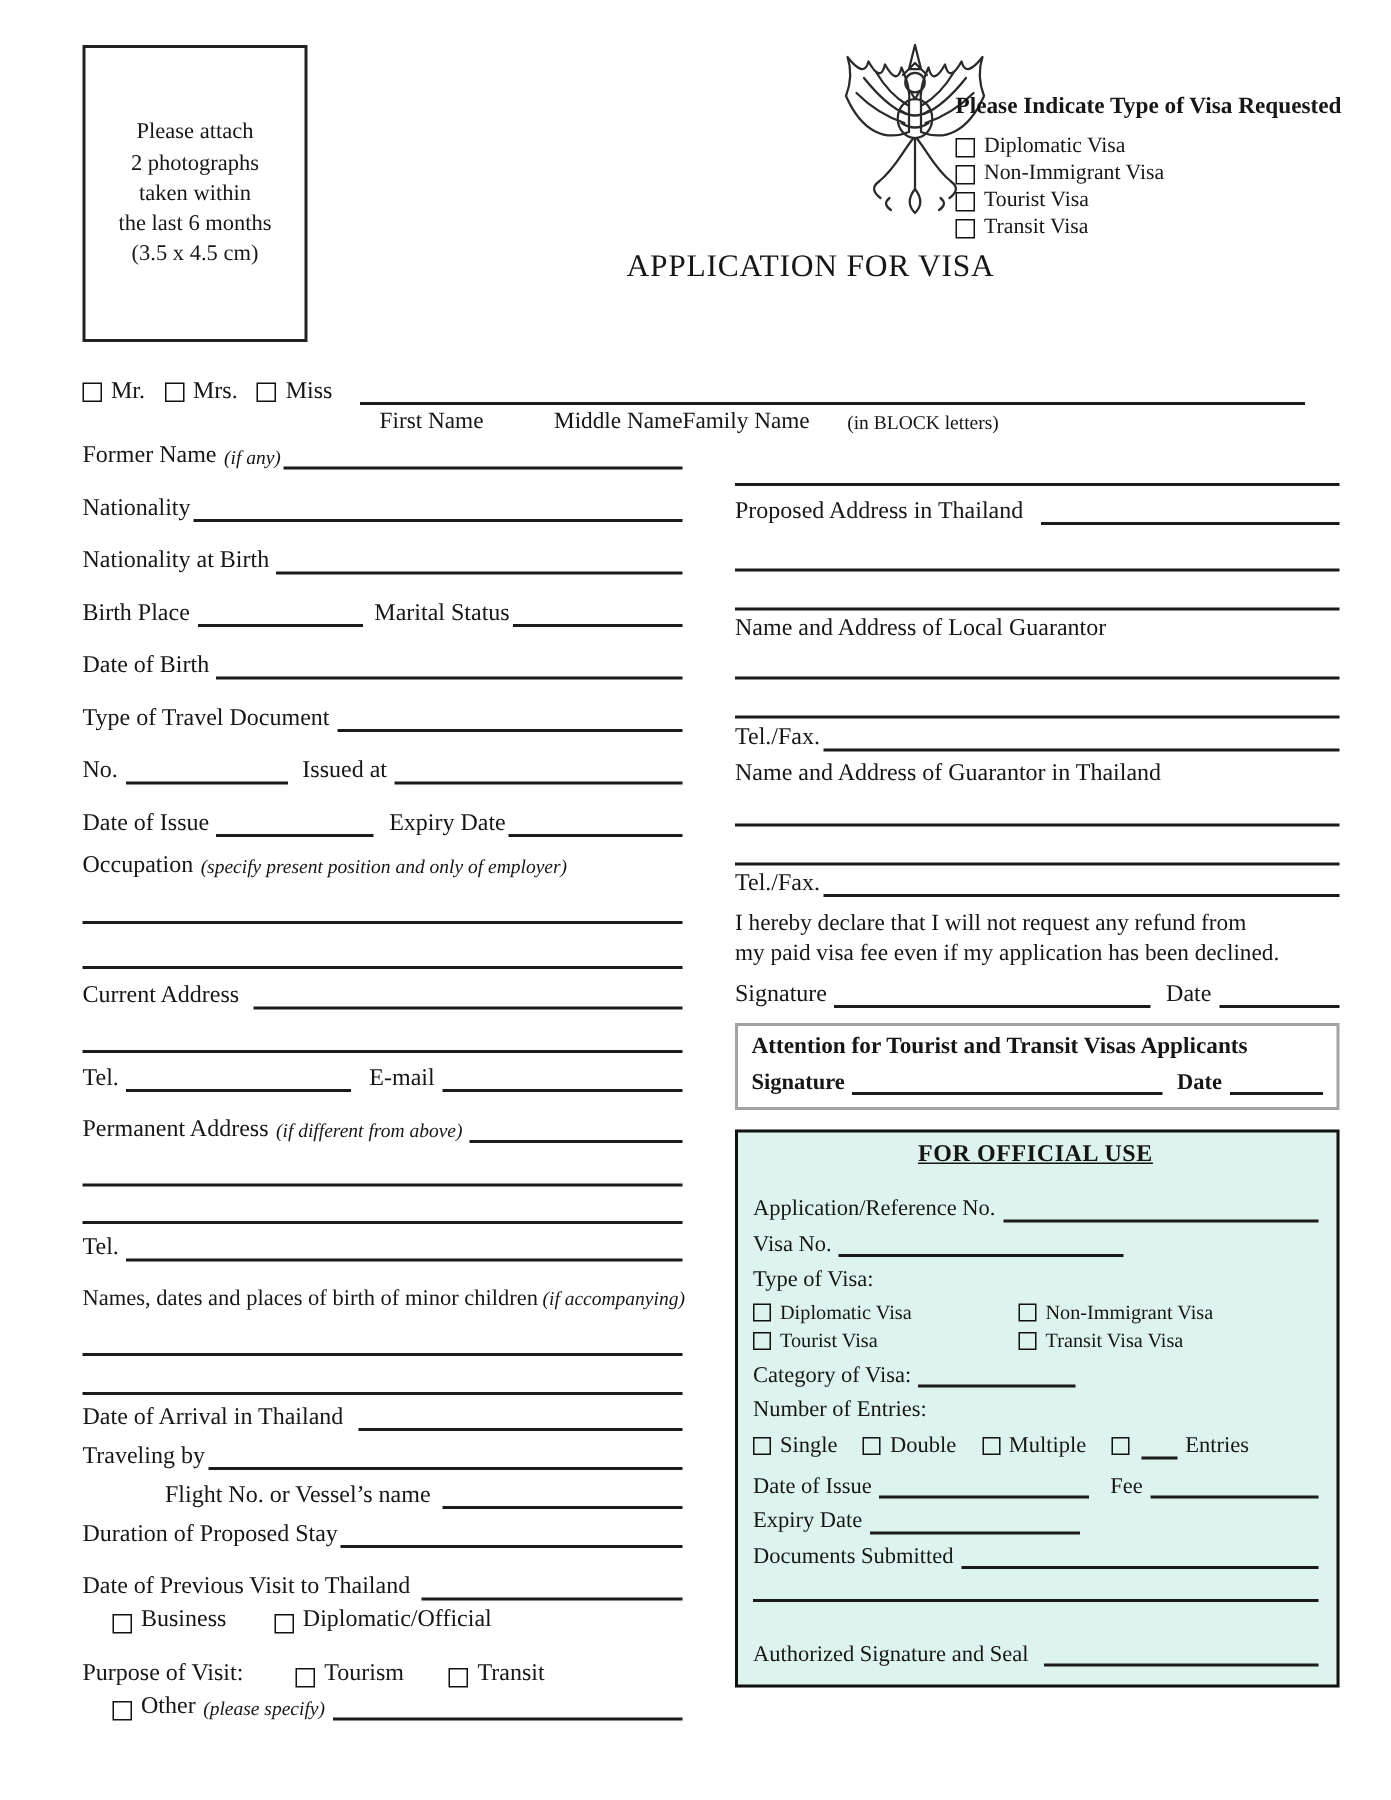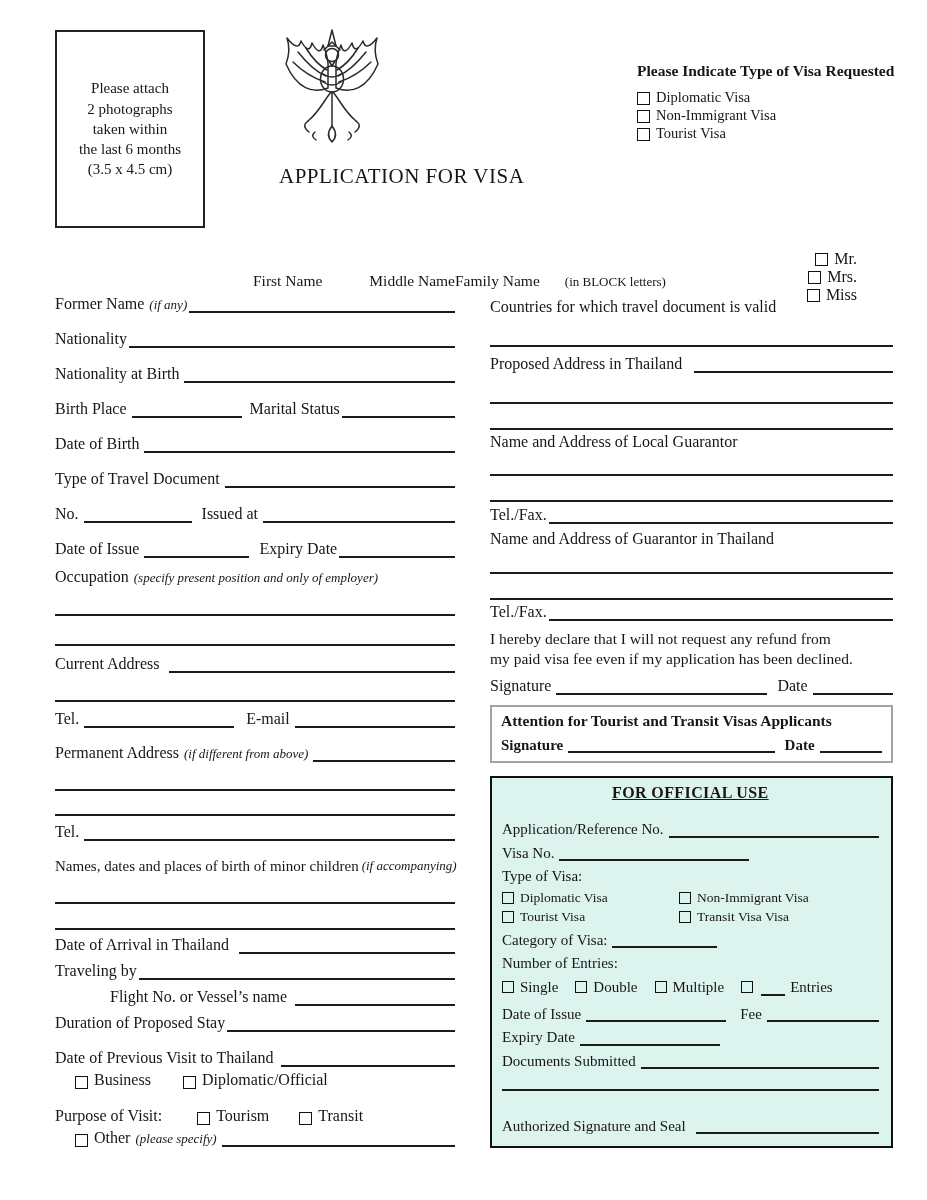--- a/index.html
+++ b/index.html
@@ -11,33 +11,33 @@
     font-size: 16px; overflow: hidden;
   }
   
   .header { position: relative; height: 228px; }
   .photo-box {
     position: absolute; left: 55px; top: 30px; width: 150px; height: 198px;
     border: 2px solid #222; display: flex; align-items: center; justify-content: center;
     text-align: center;
   }
   .photo-note { white-space: pre-line; font-size: 15px; line-height: 1.35; }
-  .center-head { position: absolute; left: 279px; top: 28px; width: 372px; text-align: left; }
+  .center-head { position: absolute; left: 291px; top: 28px; width: 372px; text-align: right; }
   .emblem { display: inline-block; }
   .title { font-size: 21px; letter-spacing: .5px; margin-top: 6px; }
   .subtitle { font-size: 17px; margin-top: 3px; }
   .visa-request { position: absolute; left: 637px; top: 62px; width: 278px; }
   .visa-request h2 { font-size: 15.5px; font-weight: bold; margin-bottom: 9px; white-space: nowrap; }
   .vr-opt { display: flex; align-items: center; height: 18px; font-size: 14.5px; }
   
   .cb { width: 13px; height: 13px; border: 1.7px solid #111; flex: 0 0 auto;
         display: inline-block; margin-right: 6px; background: transparent; }
   .cb.sm { width: 12px; height: 12px; }
   
-  .name-row { display: flex; align-items: flex-end; margin: 22px 57px 0 55px; height: 20px; flex-direction: column; }
+  .name-row { display: flex; align-items: flex-end; margin: 22px 57px 0 55px; height: 20px; }
   .name-row .t { margin-right: 13px; display: flex; align-items: center; white-space: nowrap; }
   .name-sub { display: flex; margin: 2px 57px 0 55px; height: 21px; font-size: 15.5px; align-items: flex-start; }
   .name-sub .s1 { margin-left: 198px; } .name-sub .s2 { margin-left: 47px; }
   .name-sub .s3 { } .name-sub .s4 { margin-left: 25px; font-size: 13px; padding-top: 2px; }
   
   .columns { display: flex; padding: 0 57px 0 55px; }
   .col-left  { width: 400px; flex: 0 0 400px; }
   .col-right { flex: 1 1 auto; margin-left: 35px; }
   .rw { display: flex; align-items: flex-end; }
   .lb { white-space: nowrap; line-height: 1.1; }
@@ -119,20 +119,24 @@
         <span class="lb">Diplomatic Visa</span>
       </div>
       <div class="vr-opt">
         <span class="cb"></span>
         <span class="lb">Non-Immigrant Visa</span>
       </div>
       <div class="vr-opt">
         <span class="cb"></span>
         <span class="lb">Tourist Visa</span>
       </div>
+      <div class="vr-opt">
+        <span class="cb"></span>
+        <span class="lb">Transit Visa</span>
+      </div>
     </div>
   </div>
 
   <div class="name-row">
     <span class="t">
         <span class="cb"></span>
         <span>Mr.</span>
       </span>
     <span class="t">
         <span class="cb"></span>
@@ -297,23 +301,20 @@
       <div class="rw" style="height:22px;padding-left:20px">
         <span class="cb"></span>
         <span class="lb">Other</span>
         <span class="it">(please specify)</span>
         <span class="ln"></span>
       </div>
     </div>
 
     <div class="col-right">
 
-      <div class="rw" style="height:23px">
-        <span class="lb">Countries for which travel document is valid</span>
-      </div>
       <div class="rw" style="height:31px">
           <span class="bare"></span>
         </div>
 
       <div class="rw" style="height:26px">
         <span class="lb">Proposed Address in Thailand</span>
         <span class="ln" style="margin-left:12px"></span>
       </div>
       <div class="rw" style="height:31px">
           <span class="bare"></span>

